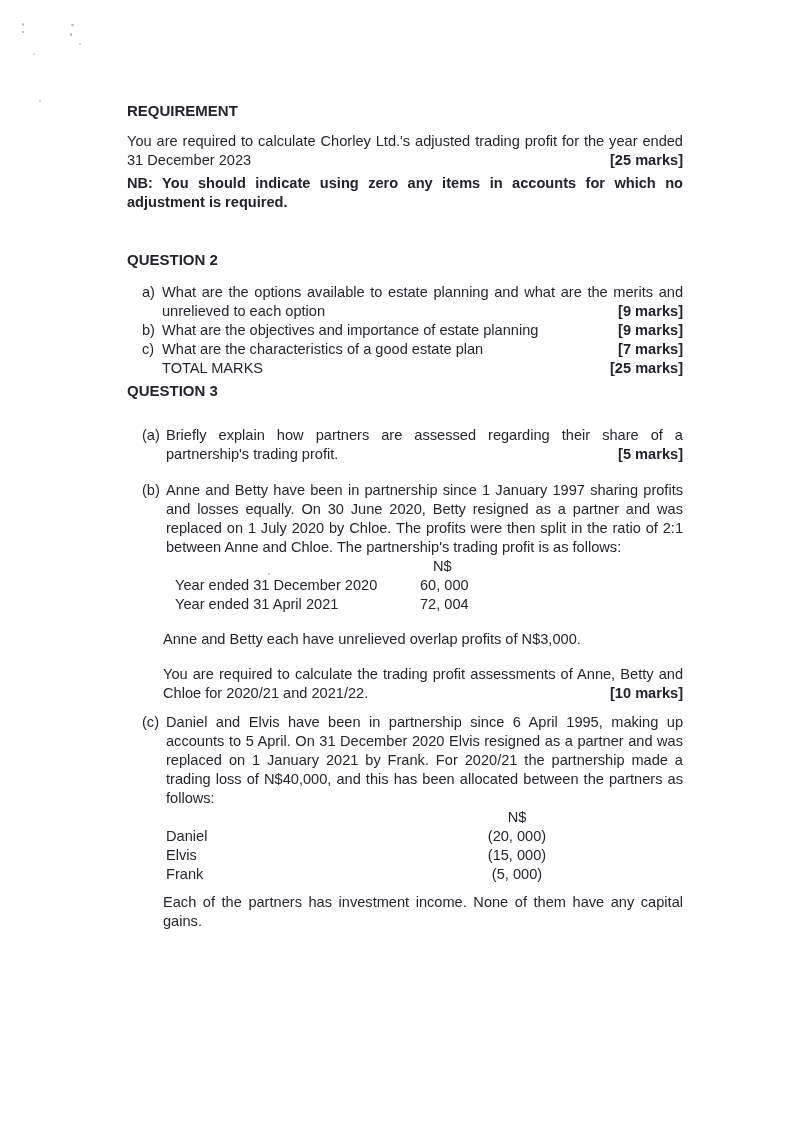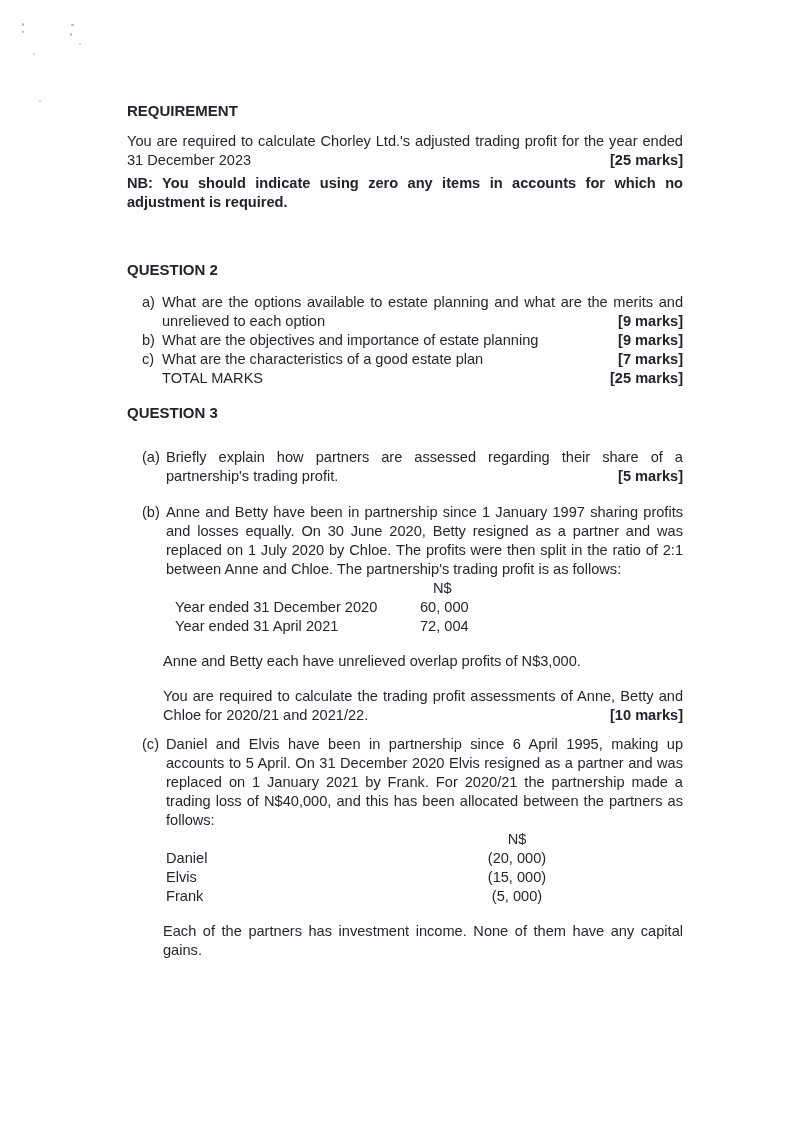--- a/index.html
+++ b/index.html
@@ -19,36 +19,36 @@
   p{margin:0;}
   h2{font-size:15px;line-height:18px;margin:0;font-weight:700;color:#23232d;}
   .with-marks{position:relative;}
   .marks{
     position:absolute;right:0;bottom:0;
     font-weight:700;white-space:nowrap;color:#23232d;
   }
   
   .req-heading{margin-bottom:12px;}
   .req-para{margin-bottom:4px;}
-  .nb-para{font-weight:700;margin-bottom:49px;color:#23232d;}
+  .nb-para{font-weight:700;margin-bottom:39px;color:#23232d;}
   
   .q2-heading{margin-bottom:14px;}
   .item{position:relative;display:flex;margin-left:15px;}
   .item .marker{flex:none;width:20px;}
   .item .marker-paren{flex:none;width:24px;}
   .item .itext{flex:1;}
   
-  .q3-heading{margin-top:16px;}
+  .q3-heading{margin-top:4px;}
   .part-a{margin-top:26px;}
   .part-b{margin-top:17px;}
   .part-c{margin-top:10px;}
   
   .subnote{position:relative;margin-left:36px;margin-top:16px;}
   .subnote.req{}
-  .cnote{margin-top:16px;margin-left:36px;}
+  .cnote{margin-top:9px;margin-left:36px;}
   
   .btable{margin-top:0;}
   .bhead{padding-left:267px;}
   .brow{display:flex;}
   .blabel{flex:0 0 254px;padding-left:9px;box-sizing:border-box;}
   .bvalue{white-space:nowrap;}
   
   .ctable{margin-top:0;}
   .crow{display:flex;}
   .clabel{flex:0 0 310px;}

